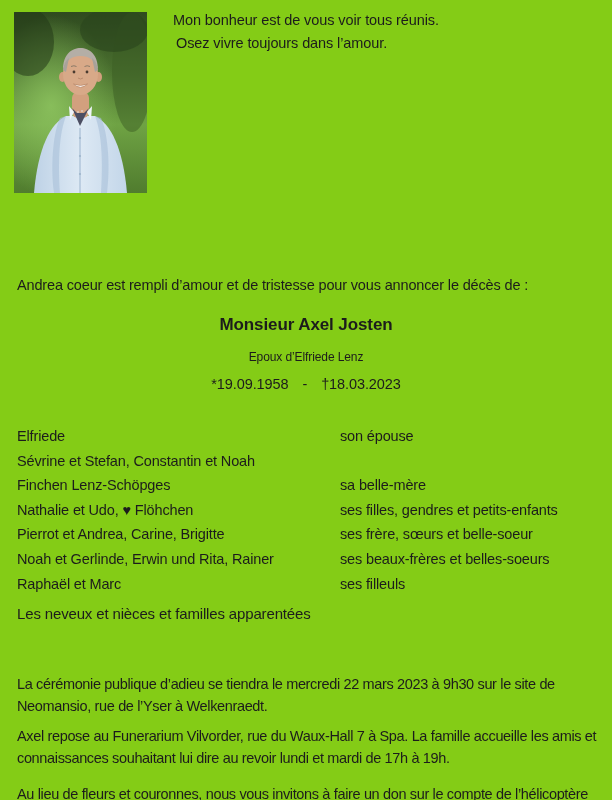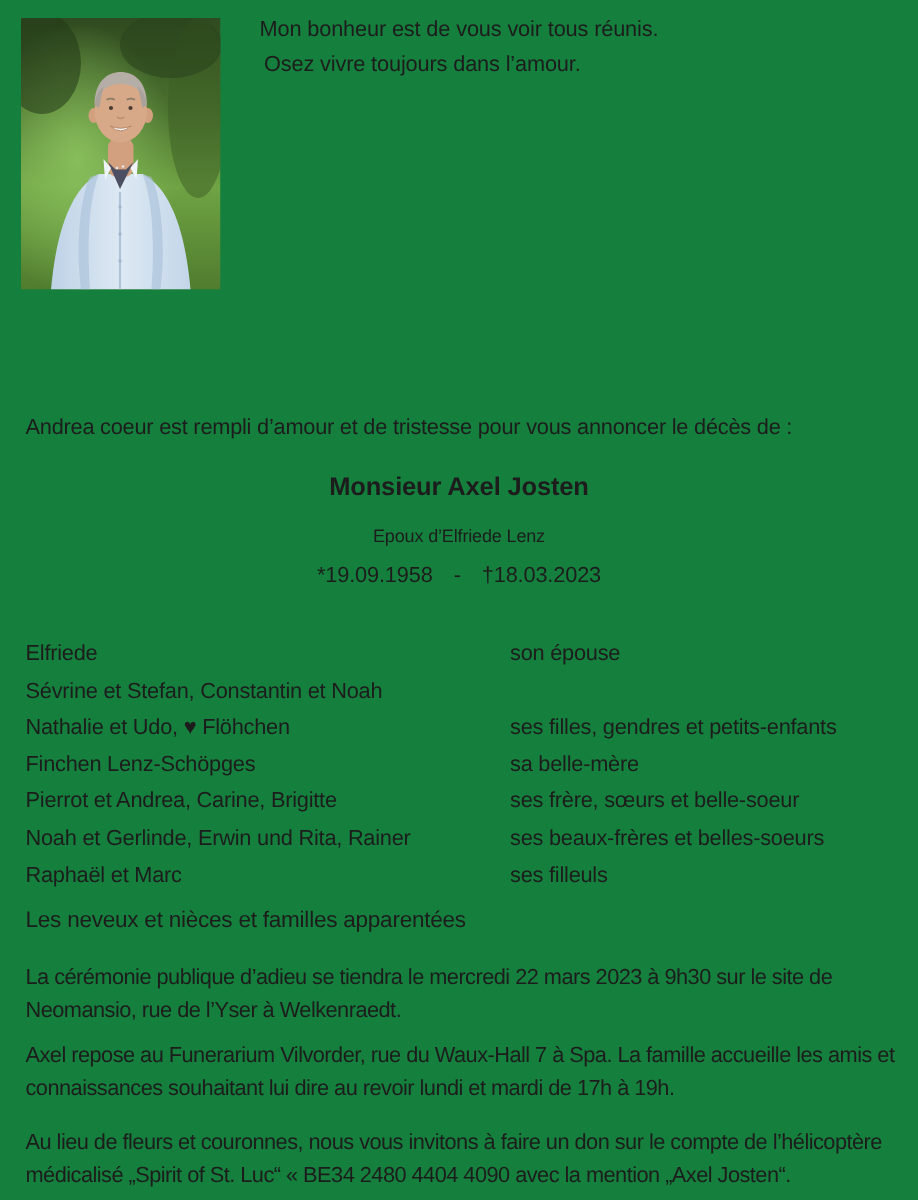--- a/index.html
+++ b/index.html
@@ -1,19 +1,19 @@
 <!DOCTYPE html>
 <html><head>
 <meta charset="utf-8">
 <style>
   html,body{margin:0;padding:0;background:#ffffff;}
   .page{
     position:relative;
     width:612px;height:800px;
-    background:#15803d;
+    background:#84cc16;
     font-family:"Liberation Sans", sans-serif;
     color:#1c1c1c;
     overflow:hidden;
   }
   .photo{
     position:absolute;left:14px;top:12px;width:133px;height:181px;
     display:block;
   }
   .quote{
     position:absolute;left:173px;top:9px;
@@ -46,21 +46,21 @@
   .family-row{
     display:grid;grid-template-columns:323px 1fr;
     height:24.6px;align-items:start;
   }
   .closing{
     position:absolute;left:17px;top:605px;width:580px;
     font-size:15px;letter-spacing:-0.15px;
   }
   .para{
     position:absolute;left:17px;width:581px;
-    font-size:14.5px;line-height:22px;letter-spacing:-0.35px;
+    font-size:14.5px;line-height:22px;letter-spacing:-0.35px;margin-top:32px;
   }
   .para.ceremony{top:641px;}
   .para.repose{top:693px;}
   .para.donation{top:751px;}
 </style>
 </head>
 <body>
 
 <div class="page">
 
@@ -132,26 +132,26 @@
   <div class="family">
     <div class="family-row">
       <span>Elfriede</span>
       <span>son épouse</span>
     </div>
     <div class="family-row">
       <span>Sévrine et Stefan, Constantin et Noah</span>
       <span></span>
     </div>
     <div class="family-row">
+      <span>Finchen Lenz-Schöpges</span>
+      <span>sa belle-mère</span>
+    </div>
+    <div class="family-row">
       <span>Nathalie et Udo, ♥ Flöhchen</span>
       <span>ses filles, gendres et petits-enfants</span>
-    </div>
-    <div class="family-row">
-      <span>Finchen Lenz-Schöpges</span>
-      <span>sa belle-mère</span>
     </div>
     <div class="family-row">
       <span>Pierrot et Andrea, Carine, Brigitte</span>
       <span>ses frère, sœurs et belle-soeur</span>
     </div>
     <div class="family-row">
       <span>Noah et Gerlinde, Erwin und Rita, Rainer</span>
       <span>ses beaux-frères et belles-soeurs</span>
     </div>
     <div class="family-row">

